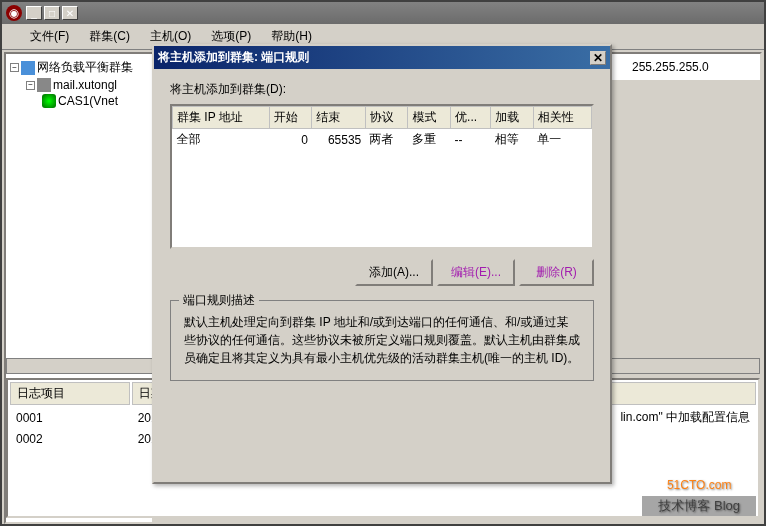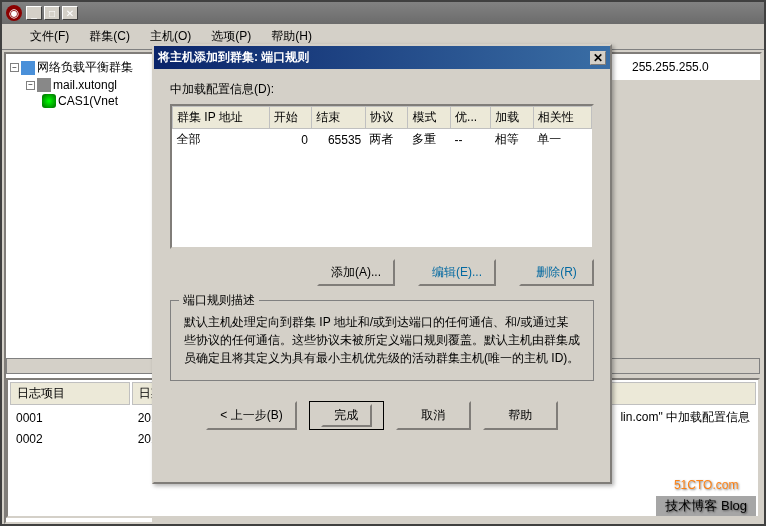--- a/index.html
+++ b/index.html
@@ -48,36 +48,36 @@
     .dialog-close { width: 16px; height: 14px; background: #d4d0c8; border: 1px outset #d4d0c8; color: #000; display: flex; align-items: center; justify-content: center; cursor: pointer; font-weight: bold; }
     .dialog-body { padding: 12px 16px; }
     
     .dialog-label { margin-bottom: 6px; }
     
     .rules-table-wrap { background: #fff; border: 2px inset #d4d0c8; height: 145px; overflow: auto; }
     .rules-table { width: 100%; border-collapse: collapse; }
     .rules-table th { background: #ece9d8; border: 1px solid #c0c0c0; padding: 2px 4px; font-weight: normal; text-align: left; white-space: nowrap; }
     .rules-table td { padding: 2px 4px; white-space: nowrap; }
     
-    .rules-buttons { display: flex; justify-content: flex-end; gap: 23px; margin-top: 10px; }
+    .rules-buttons { display: flex; justify-content: flex-end; gap: 4px; margin-top: 10px; }
     .btn { padding: 3px 12px; background: #d4d0c8; border: 2px outset #d4d0c8; cursor: pointer; min-width: 75px; text-align: center; }
-    .btn:disabled, .btn.disabled { color: #0369a1; }
+    .btn:disabled, .btn.disabled { color: #a21caf; }
     .btn.default { border: 1px solid #000; padding: 2px 11px; }
     .btn.default .btn-inner { border: 2px outset #d4d0c8; padding: 1px 0; display: block; }
     
     .groupbox { border: 1px solid #808080; border-top: none; margin-top: 14px; padding: 13px; position: relative; }
     .groupbox::before { content: ""; position: absolute; top: 0; left: 0; right: 0; border-top: 1px solid #808080; }
     .groupbox-title { position: absolute; top: -8px; left: 8px; background: #d4d0c8; padding: 0 4px; }
     .groupbox-text { line-height: 1.5; }
     
     .dialog-footer { display: flex; justify-content: center; gap: 12px; margin-top: 20px; }
     
     
     .watermark { position: absolute; right: 10px; bottom: 10px; color: rgba(255,120,0,0.9); font-size: 20px; font-weight: normal; z-index: 200; text-align: center; text-shadow: 1px 1px 2px rgba(0,0,0,0.5); }
-    .watermark-sub { font-size: 13px; color: #000000; background: rgba(0,0,0,0.35); padding: 1px 9px; display: inline-block; }
+    .watermark-sub { font-size: 13px; color: #404040; background: rgba(0,0,0,0.35); padding: 1px 16px; display: inline-block; }
   </style>
 </head>
 <body>
 
 <div class="main-window">
   <div class="titlebar">
     <span class="titlebar-icon">◉</span>
     <div class="window-controls">
       <div class="window-control">_</div>
       <div class="window-control">□</div>
@@ -145,21 +145,21 @@
       </table>
   </div>
 </div>
 
 <div class="dialog">
   <div class="dialog-titlebar">
     <span class="dialog-titlebar-text">将主机添加到群集:   端口规则</span>
     <span class="dialog-close">✕</span>
   </div>
   <div class="dialog-body">
-    <div class="dialog-label">中加载配置信息(D):</div>
+    <div class="dialog-label">将主机添加到群集(D):</div>
 
     <div class="rules-table-wrap">
       <table class="rules-table">
         <tbody>
             <tr>
           <th>群集 IP 地址</th>
           <th>开始</th>
           <th>结束</th>
           <th>协议</th>
           <th>模式</th>
@@ -185,27 +185,19 @@
       <button class="btn">添加(A)...</button>
       <button class="btn disabled">编辑(E)...</button>
       <button class="btn disabled">删除(R)</button>
     </div>
 
     <div class="groupbox">
       <div class="groupbox-title">端口规则描述</div>
       <div class="groupbox-text">默认主机处理定向到群集 IP 地址和/或到达端口的任何通信、和/或通过某些协议的任何通信。这些协议未被所定义端口规则覆盖。默认主机由群集成员确定且将其定义为具有最小主机优先级的活动群集主机(唯一的主机 ID)。</div>
     </div>
 
-    <div class="dialog-footer">
-      <button class="btn">&lt; 上一步(B)</button>
-      <button class="btn default">
-          <span class="btn-inner">完成</span>
-        </button>
-      <button class="btn">取消</button>
-      <button class="btn">帮助</button>
-    </div>
   </div>
 </div>
 
 <div class="watermark">
   <div>51CTO.com</div>
   <div class="watermark-sub">技术博客  Blog</div>
 </div>
 
 </body></html>

